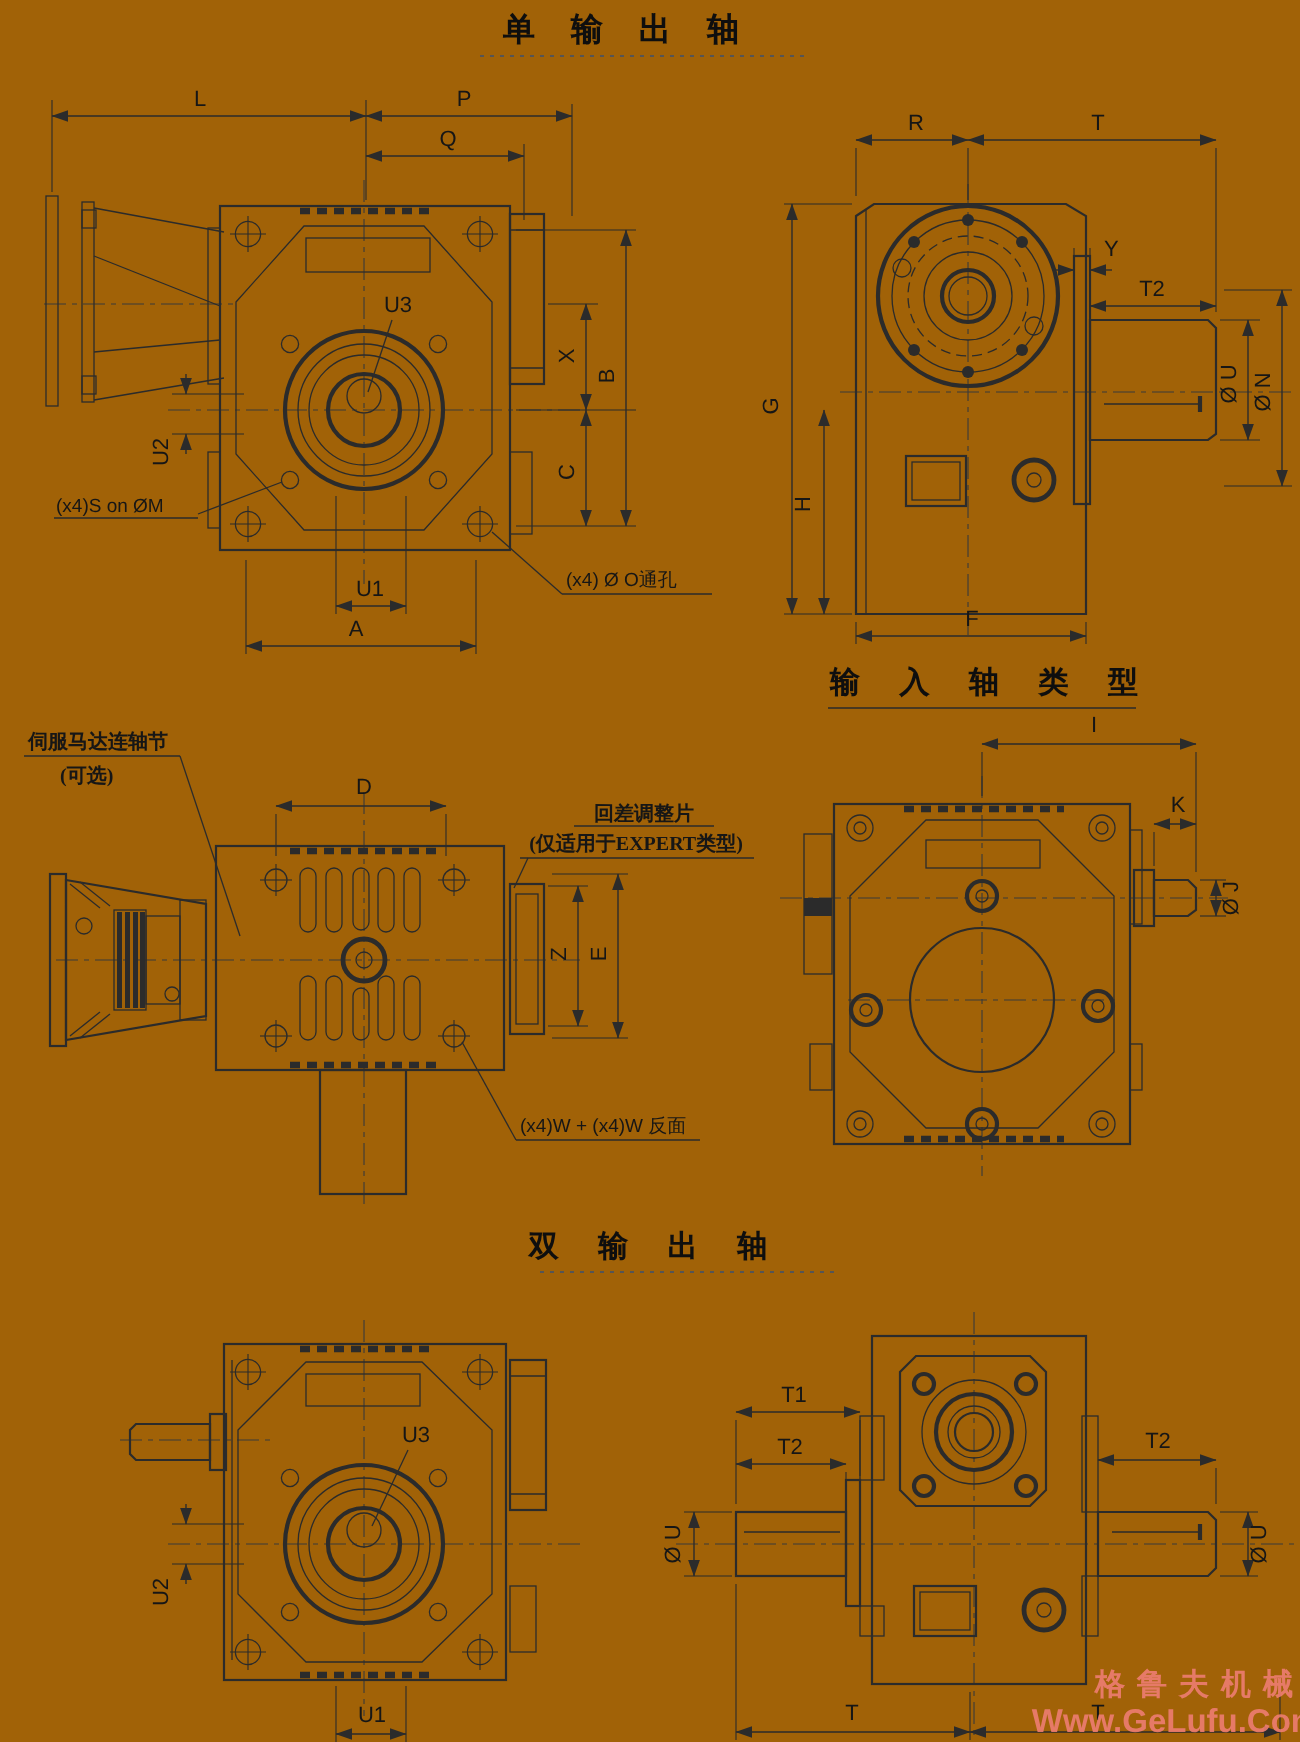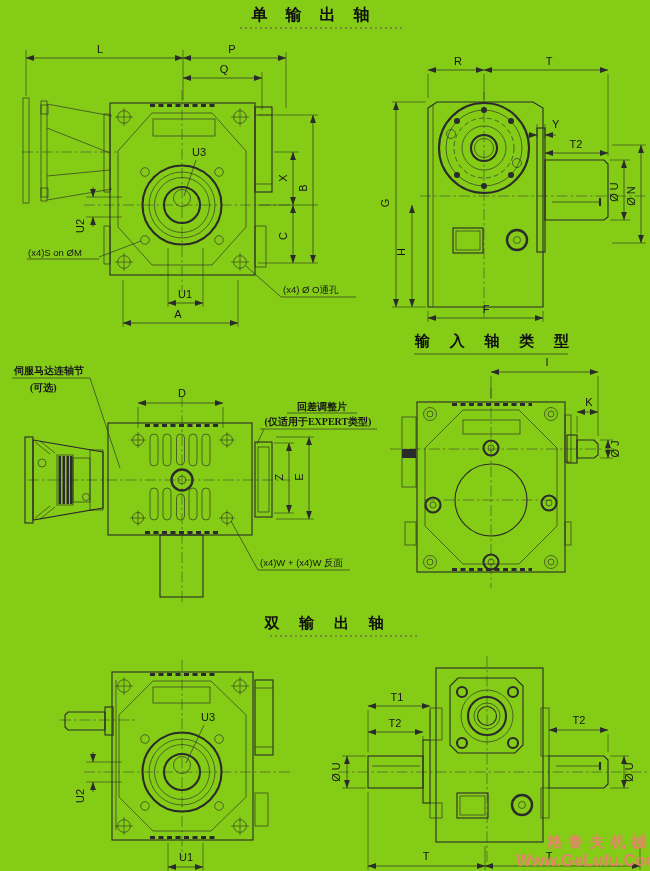--- a/index.html
+++ b/index.html
@@ -1,16 +1,16 @@
 <!DOCTYPE html>
 <html><head>
 <meta charset="utf-8">
 <style>
   html,body{margin:0;padding:0;background:#ffffff;}
-  #page{position:relative;width:650px;height:871px;background:#84cc16;overflow:hidden;
+  #page{position:relative;width:650px;height:871px;background:#a16207;overflow:hidden;
         font-family:"Liberation Sans",sans-serif;}
   svg{display:block;}
   .o   {fill:none;stroke:#2b2b2b;stroke-width:1.1;}
   .t   {fill:none;stroke:#2b2b2b;stroke-width:0.65;}
   .b2  {fill:none;stroke:#2b2b2b;stroke-width:2.1;}
   .b3  {fill:none;stroke:#2b2b2b;stroke-width:2.4;}
   .cl  {fill:none;stroke:#3a3a3a;stroke-width:0.55;stroke-dasharray:11 3 2.5 3;}
   .ext {fill:none;stroke:#2b2b2b;stroke-width:0.55;}
   .dim {fill:none;stroke:#2b2b2b;stroke-width:0.7;marker-start:url(#ar);marker-end:url(#ar);}
   .dimE{fill:none;stroke:#2b2b2b;stroke-width:0.7;marker-end:url(#ar);}

